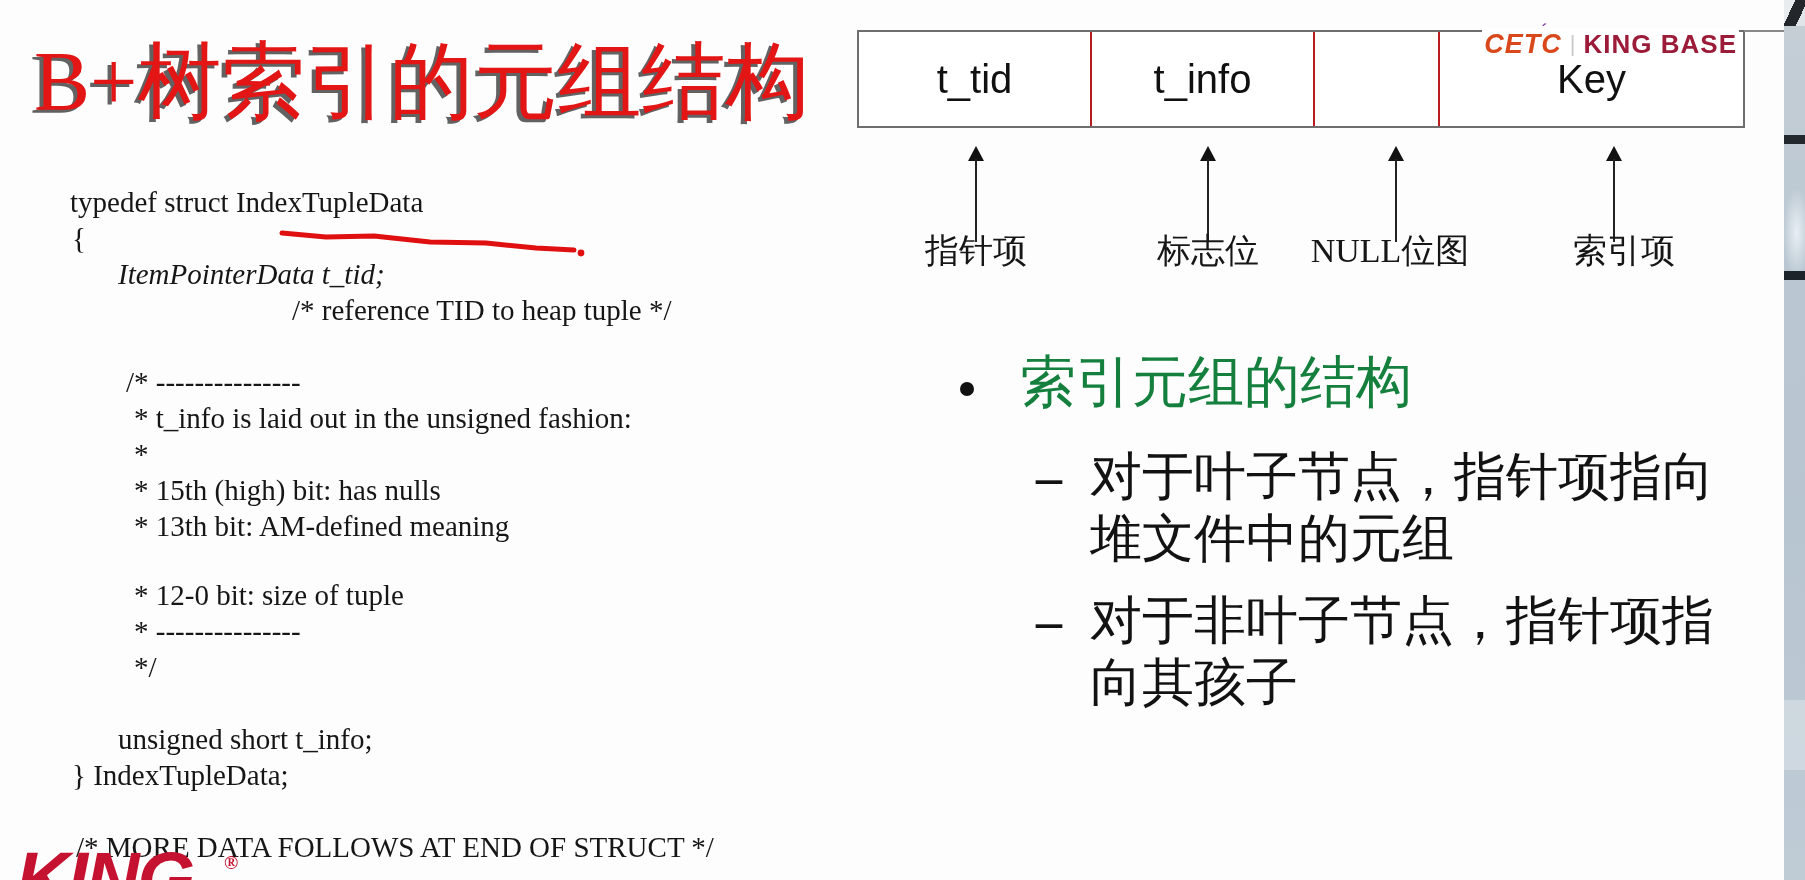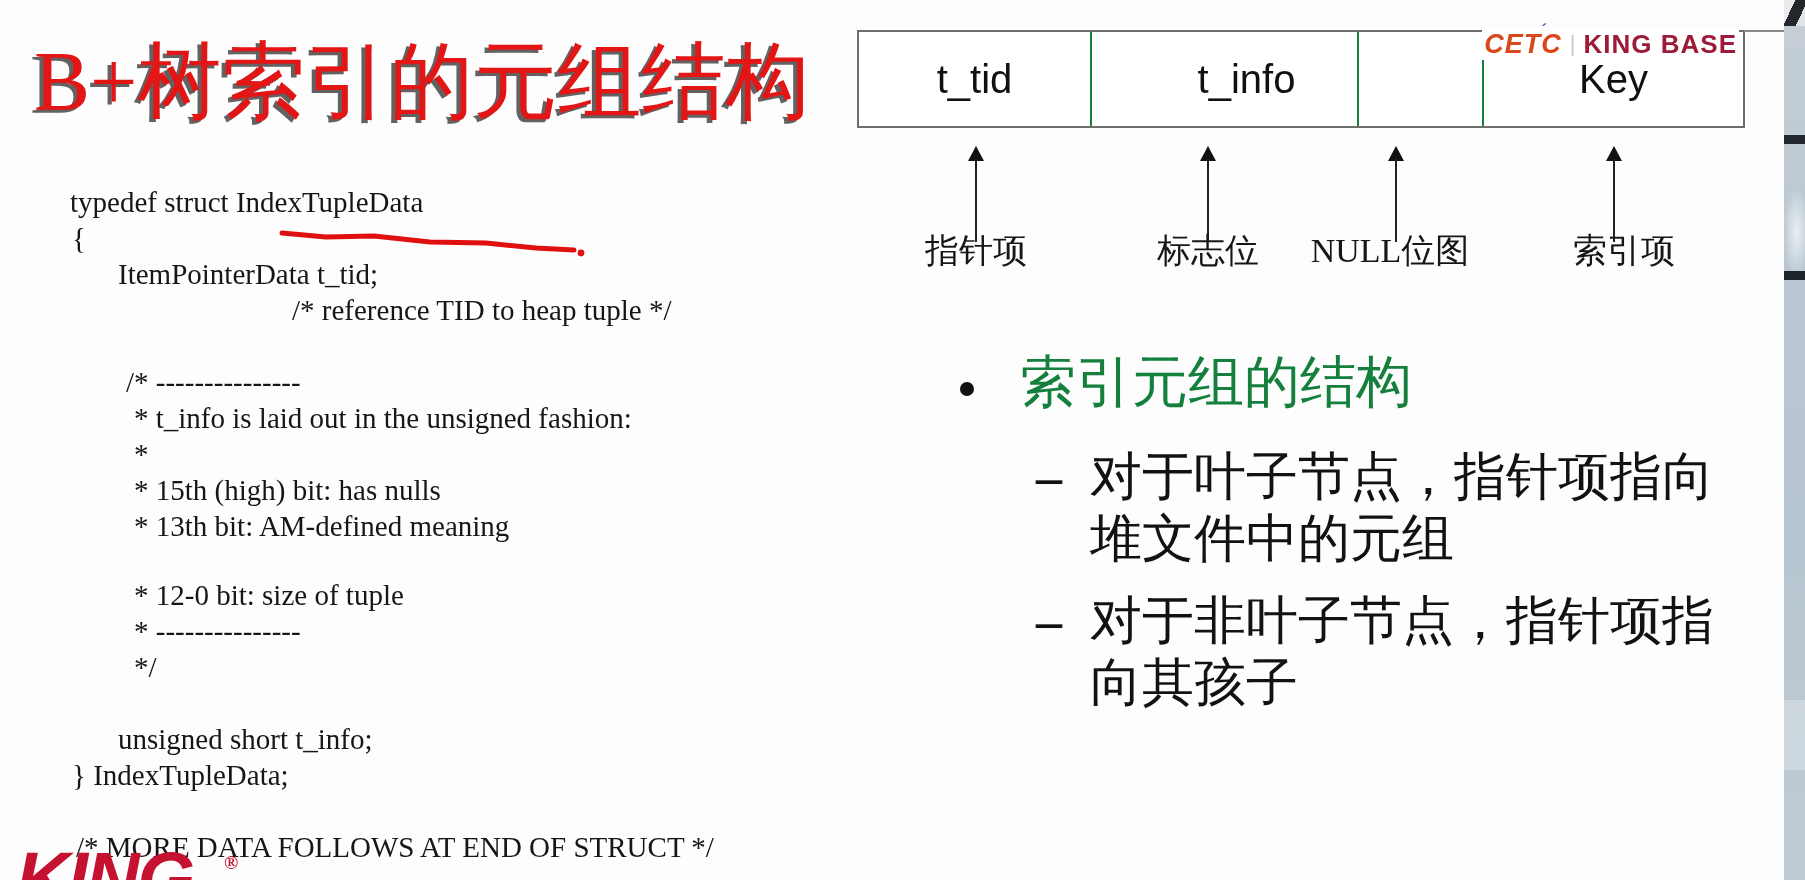--- a/index.html
+++ b/index.html
@@ -23,28 +23,28 @@
     white-space:nowrap;font-family:"Liberation Serif","DejaVu Serif",serif;
   }
   .red-underline{position:absolute;left:278px;top:226px;}
   
   .tuple-table{
     position:absolute;left:857px;top:30px;width:888px;height:98px;
     border:2px solid #6e6e6e;box-sizing:border-box;display:flex;
     background:#fff;
   }
   .tuple-cell{
-    box-sizing:border-box;border-right:2px solid #15803d;
+    box-sizing:border-box;border-right:2px solid #b91c1c;
     display:flex;align-items:center;justify-content:center;
     font-family:"Liberation Sans","DejaVu Sans",sans-serif;
     font-size:40px;color:#101010;position:relative;
   }
   .tuple-cell:last-child{border-right:none;}
   .cell-ttid{width:233px;}
-  .cell-tinfo{width:223px;margin-left:44px;}
+  .cell-tinfo{width:223px;}
   .cell-null{width:125px;}
   .cell-key{flex:1;}
   .top-border-ext{position:absolute;left:1744px;top:30px;width:42px;height:2px;background:#8a8a8a;}
   
   .brand-logo{
     position:absolute;right:4px;top:-4px;height:32px;white-space:nowrap;
     font-family:"Liberation Sans","DejaVu Sans",sans-serif;
     display:flex;align-items:center;gap:8px;background:#fff;padding:0 2px;
   }
   .brand-cetc{font-weight:bold;font-style:italic;font-size:27px;color:#d9481b;letter-spacing:1px;position:relative;}
@@ -99,21 +99,21 @@
   .edge-light{position:absolute;left:0;top:700px;width:21px;height:70px;background:rgba(255,255,255,.28);}
 </style>
 </head>
 <body>
 
 <div class="slide-title">B+树索引的元组结构</div>
 
 <div class="code-block">
     <div class="code-line" style="padding-left: 0px;">typedef struct IndexTupleData</div>
     <div class="code-line" style="padding-left: 2px;">{</div>
-    <div class="code-line" style="padding-left: 48px;">ItemPointerData t_tid;</div>
+    <div class="code-line" style="padding-left: 48px; font-style: italic;">ItemPointerData t_tid;</div>
     <div class="code-line" style="padding-left: 222px;">/* reference TID to heap tuple */</div>
     <div class="code-line" style="padding-left: 0px;"></div>
     <div class="code-line" style="padding-left: 56px;">/* ---------------</div>
     <div class="code-line" style="padding-left: 64px;">* t_info is laid out in the unsigned fashion:</div>
     <div class="code-line" style="padding-left: 64px;">*</div>
     <div class="code-line" style="padding-left: 64px;">* 15th (high) bit: has nulls</div>
     <div class="code-line" style="padding-left: 64px;">* 13th bit: AM-defined meaning</div>
     <div class="code-line" style="padding-left: 64px; margin-top: 33px;">* 12-0 bit: size of tuple</div>
     <div class="code-line" style="padding-left: 64px;">* ---------------</div>
     <div class="code-line" style="padding-left: 64px;">*/</div>

